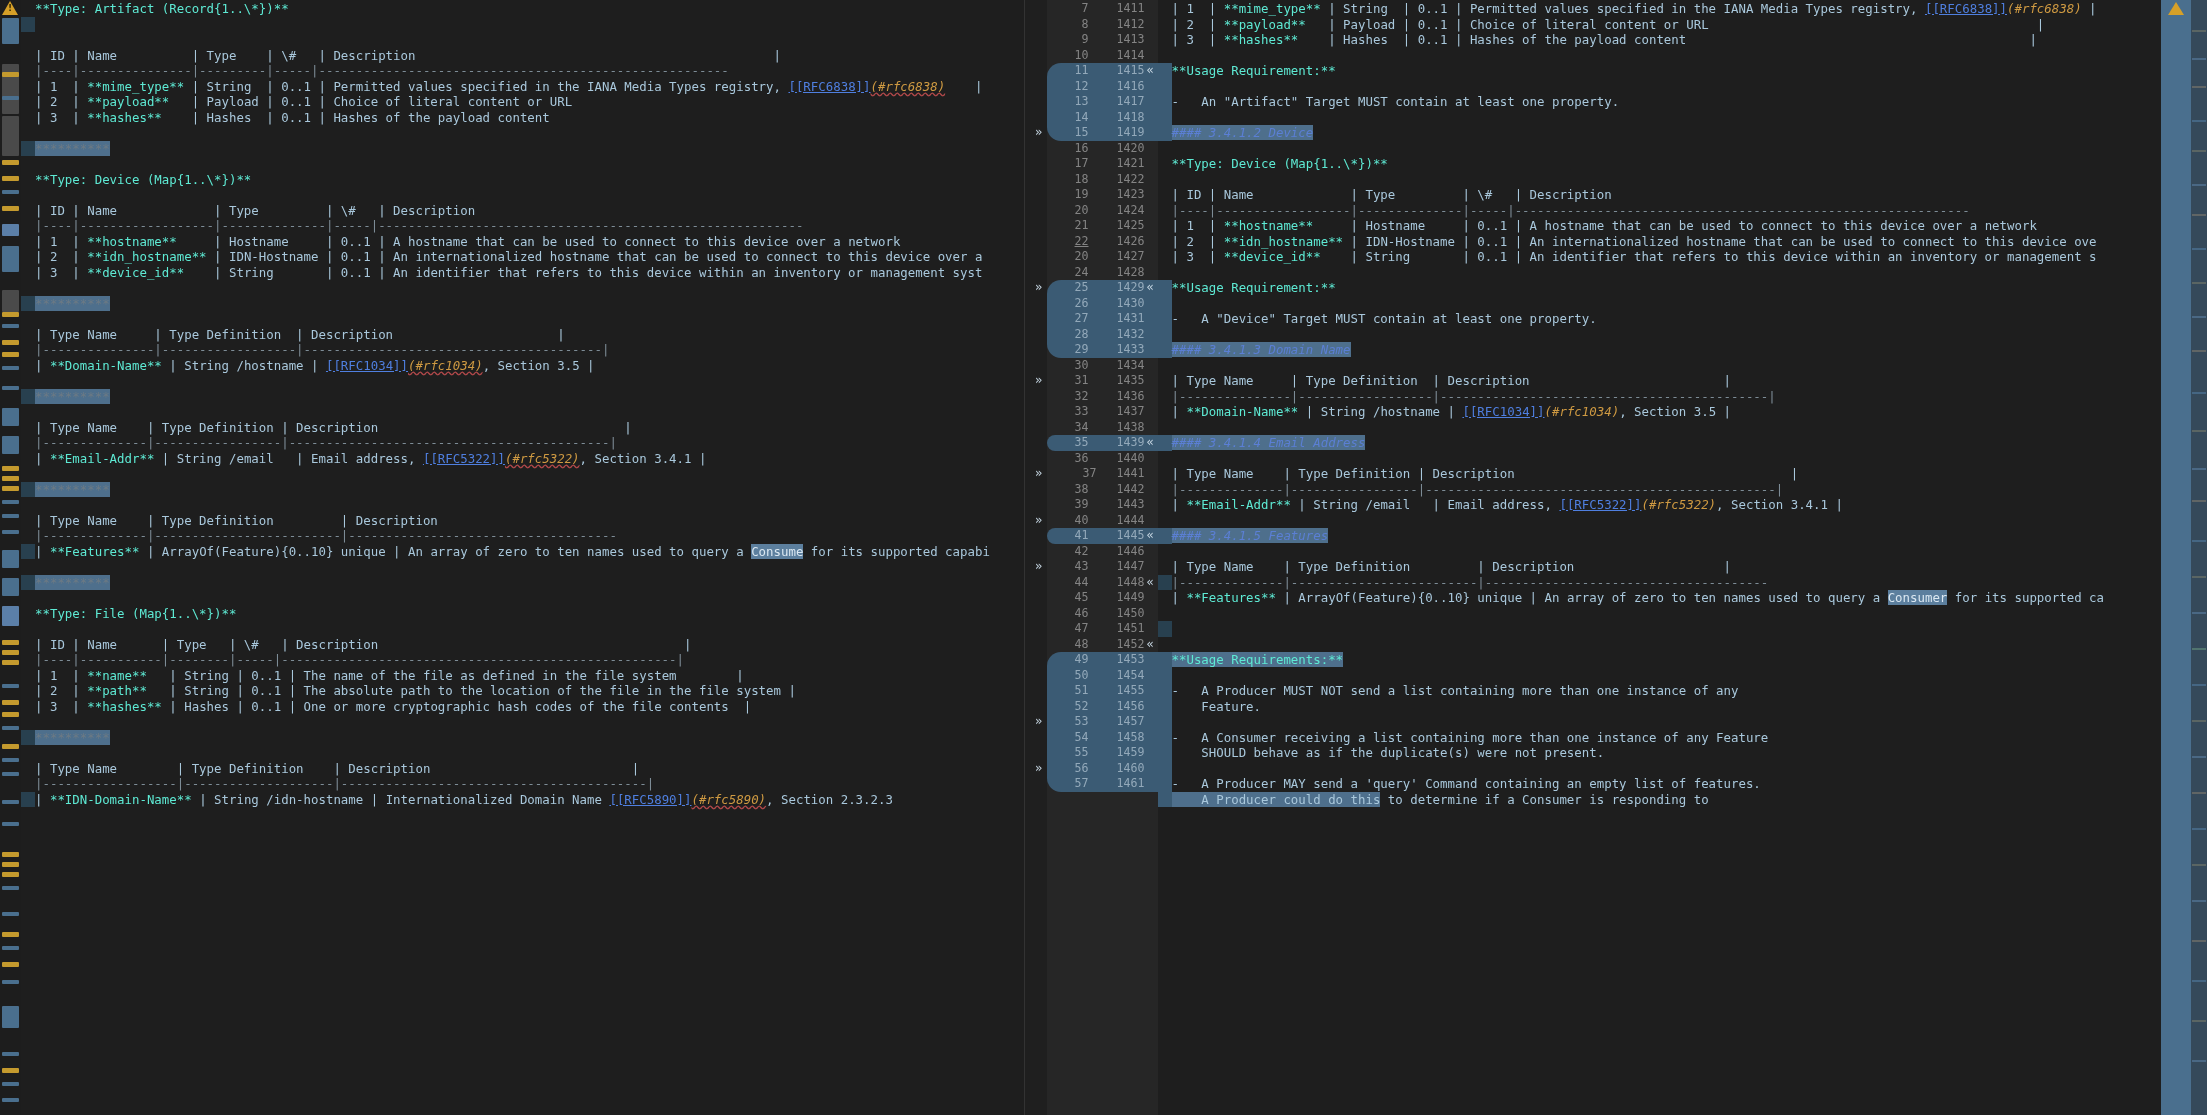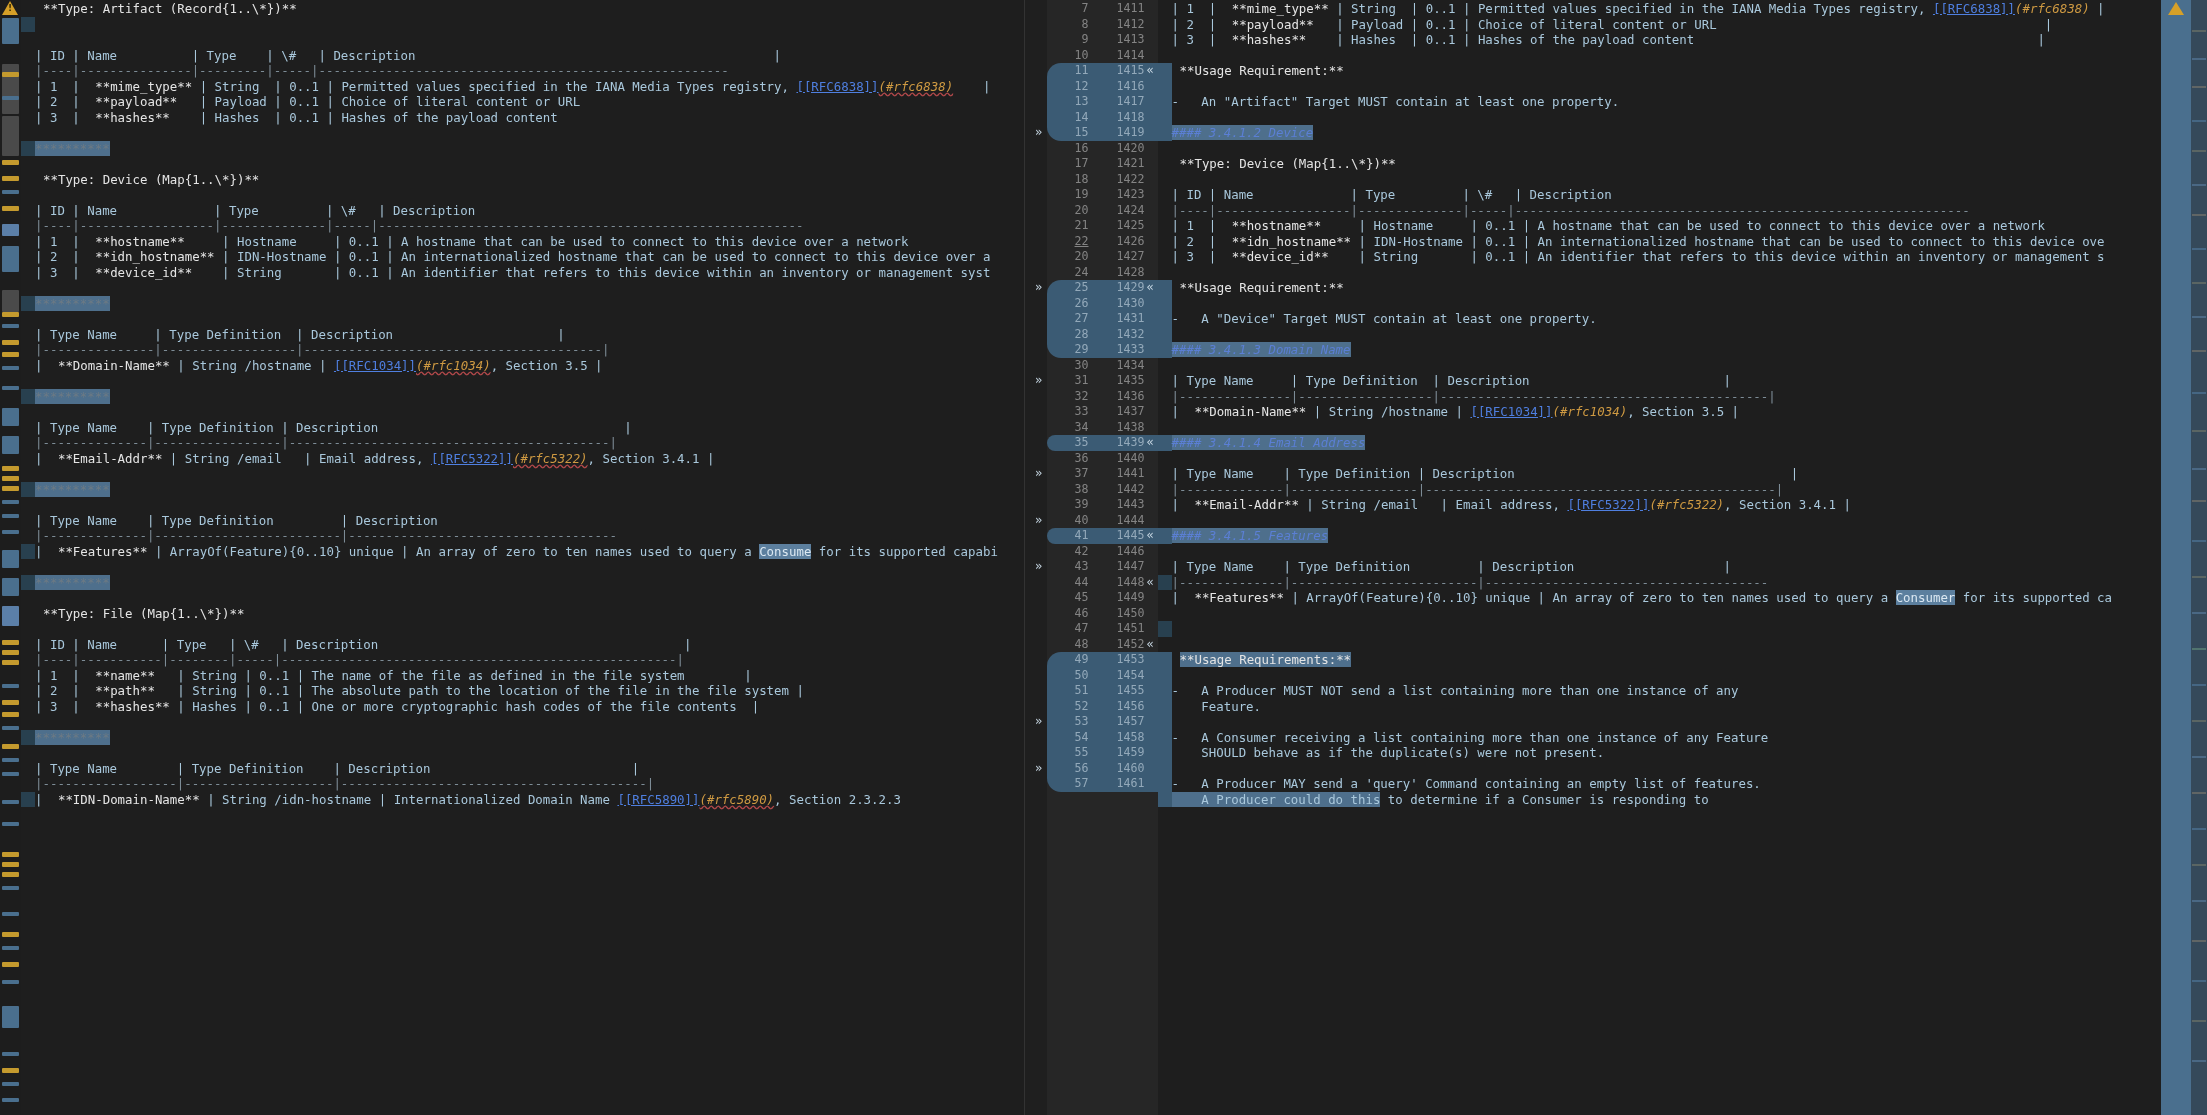--- a/index.html
+++ b/index.html
@@ -20,21 +20,21 @@
   .codelayer { position:absolute; top:0; left:0; white-space:pre; }
   .ln { position:relative; height:15.5px; line-height:15.5px; font-size:12.4px; letter-spacing:0; color:#a6c3d6; }
   .pane .ln { padding-left:10px; }
 
   
   .d-ins  { background:#3b5b74; }
   .d-pale { background:#28404f; }
   .d-none { background:transparent; }
 
   
-  .t-bold   { color:#e5e5e5;margin-left:8px; }
+  .t-bold   { color:#5eead4; }
   .t-text   { color:#a9c8dc; }
   .t-plain  { color:#b7cddd; }
   .t-rule   { color:#7d8c96; }
   .t-head   { color:#5b7fd4; font-style:italic; }
   .t-link   { color:#4f7fe0; text-decoration:underline; }
   .t-anchor { color:#cf9a42; font-style:italic; position:relative; }
   .t-anchor.sq { text-decoration:underline wavy #b3484a; text-decoration-skip-ink:none; }
   .t-star   { color:#6d7a84; }
   .hl-sel   { background:#4e6f8c; }
   .hl-find  { background:#5c7f9e; color:#dbe8f2; }
@@ -196,21 +196,21 @@
       <div class="gnum right" style="top: 388.5px;">1436</div>
       <div class="gnum left" style="top: 404px;">33</div>
       <div class="gnum right" style="top: 404px;">1437</div>
       <div class="gnum left" style="top: 419.5px;">34</div>
       <div class="gnum right" style="top: 419.5px;">1438</div>
       <div class="gnum left dim" style="top: 435px;">35</div>
       <div class="gnum right dim" style="top: 435px;">1439</div>
       <div class="chev" style="top: 435px; left: 118px; width: 15px; text-align: center;">«</div>
       <div class="gnum left" style="top: 450.5px;">36</div>
       <div class="gnum right" style="top: 450.5px;">1440</div>
-      <div class="gnum left" style="top: 466px;">37</div>
+      <div class="gnum left" style="top: 466px; margin-left: 8px;">37</div>
       <div class="gnum right" style="top: 466px;">1441</div>
       <div class="chev rr" style="top: 466px; left: 6px; width: 16px;">»</div>
       <div class="gnum left" style="top: 481.5px;">38</div>
       <div class="gnum right" style="top: 481.5px;">1442</div>
       <div class="gnum left" style="top: 497px;">39</div>
       <div class="gnum right" style="top: 497px;">1443</div>
       <div class="gnum left" style="top: 512.5px;">40</div>
       <div class="gnum right" style="top: 512.5px;">1444</div>
       <div class="chev rr" style="top: 512.5px; left: 6px; width: 16px;">»</div>
       <div class="gnum left dim" style="top: 528px; padding-left: 25px;">41</div>

